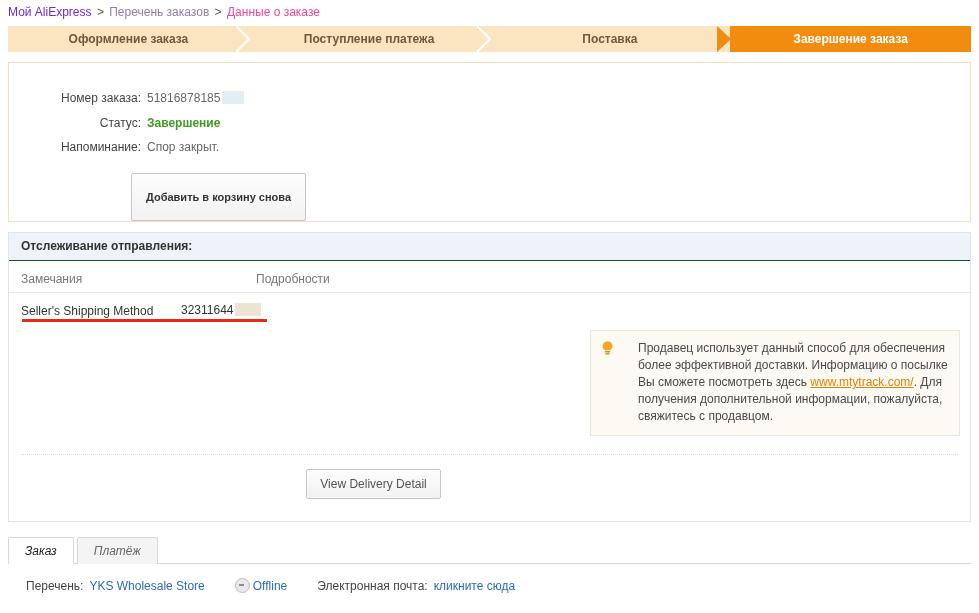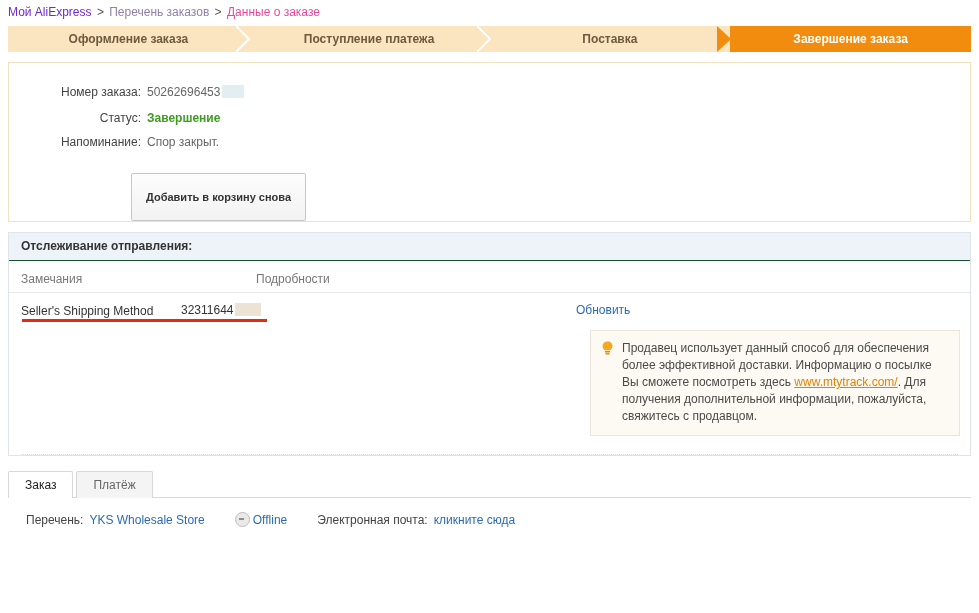--- a/index.html
+++ b/index.html
@@ -76,21 +76,21 @@
   .order-panel {
     margin: 10px 8px 0 8px;
     border: 1px solid #f0e2bd;
     background: #ffffff;
     height: 160px;
     box-sizing: border-box;
     position: relative;
   }
   .info-row {
     display: flex;
-    align-items: flex-start;
+    align-items: center;
     padding-left: 22px;
     margin-top: 0;
     height: 24px;
   }
   .info-row:first-child { padding-top: 22px; height: 26px; }
   .info-label {
     width: 110px;
     text-align: right;
     color: #444444;
     font-size: 12px;
@@ -200,21 +200,21 @@
   .tip-wrap {
     padding: 4px 0 0 581px;
   }
   .tip-box {
     border: 1px solid #ece6da;
     background: #fdfaf3;
     width: 370px;
     box-sizing: border-box;
     padding: 9px 10px 10px 10px;
     display: flex;
-    gap: 8px;
+    gap: 24px;
   }
   .bulb {
     flex: 0 0 auto;
     margin-top: 1px;
   }
   .tip-text {
     font-size: 12px;
     line-height: 17px;
     color: #4a4a4a;
   }
@@ -232,20 +232,21 @@
     padding-right: 232px;
   }
 
   
   .tabs {
     margin: 12px 8px 0 8px;
     display: flex;
     align-items: flex-end;
     border-bottom: 1px solid #d8d8d8;
     height: 29px;
+    font-style: italic;
   }
   .tab {
     border: 1px solid #d8d8d8;
     border-bottom: none;
     background: #f4f4f4;
     color: #666666;
     font-size: 12px;
     padding: 6px 16px 6px 16px;
     margin-right: 3px;
     position: relative;
@@ -331,21 +332,21 @@
     <span>Завершение заказа</span>
   </div>
 
 </div>
 
 <div class="order-panel">
 
   <div class="info-row">
     <div class="info-label">Номер заказа:</div>
     <div class="info-value">
-      <span>50262696453</span><span class="redact-blue"></span>
+      <span>51816878185</span><span class="redact-blue"></span>
     </div>
   </div>
 
   <div class="info-row">
     <div class="info-label">Статус:</div>
     <div class="info-value status">Завершение</div>
   </div>
 
   <div class="info-row">
     <div class="info-label">Напоминание:</div>
@@ -366,43 +367,43 @@
     <div class="col-notes">Замечания</div>
     <div class="col-details">Подробности</div>
   </div>
 
   <div class="track-row">
     <div class="col-carrier">Seller's Shipping Method</div>
     <div class="col-number">
       <span>32311644</span><span class="redact-tan"></span>
     </div>
     <div class="col-notes"></div>
-    <div class="col-details">
-      <a class="link" href="#">Обновить</a>
-    </div>
     <div class="red-underline"></div>
   </div>
 
   <div class="tip-wrap">
     <div class="tip-box">
       <span class="bulb">
         <svg width="13" height="15" viewBox="0 0 13 15">
           <path d="M6.5 0.6 C3.5 0.6 1.5 2.6 1.5 5.1 C1.5 7.0 2.9 8.2 3.5 9.3 L9.5 9.3 C10.1 8.2 11.5 7.0 11.5 5.1 C11.5 2.6 9.5 0.6 6.5 0.6 Z" fill="#f5a623"></path>
           <rect x="3.9" y="10.0" width="5.2" height="1.5" fill="#e08c0b"></rect>
           <rect x="4.5" y="12.1" width="4.0" height="1.4" fill="#e08c0b"></rect>
         </svg>
       </span>
       <span class="tip-text">
         <span>Продавец использует данный способ для обеспечения более эффективной доставки. Информацию о посылке Вы сможете посмотреть здесь </span><a class="tip-link" href="#">www.mtytrack.com/</a><span>. Для получения дополнительной информации, пожалуйста, свяжитесь с продавцом.</span>
       </span>
     </div>
   </div>
 
   <div class="track-sep"></div>
 
+  <div class="delivery-btn-wrap">
+    <button class="btn plain">View Delivery Detail</button>
+  </div>
 
 </div>
 
 <div class="tabs">
   <div class="tab active">Заказ</div>
   <div class="tab">Платёж</div>
 </div>
 
 <div class="store-line">
   <span>Перечень:</span>

